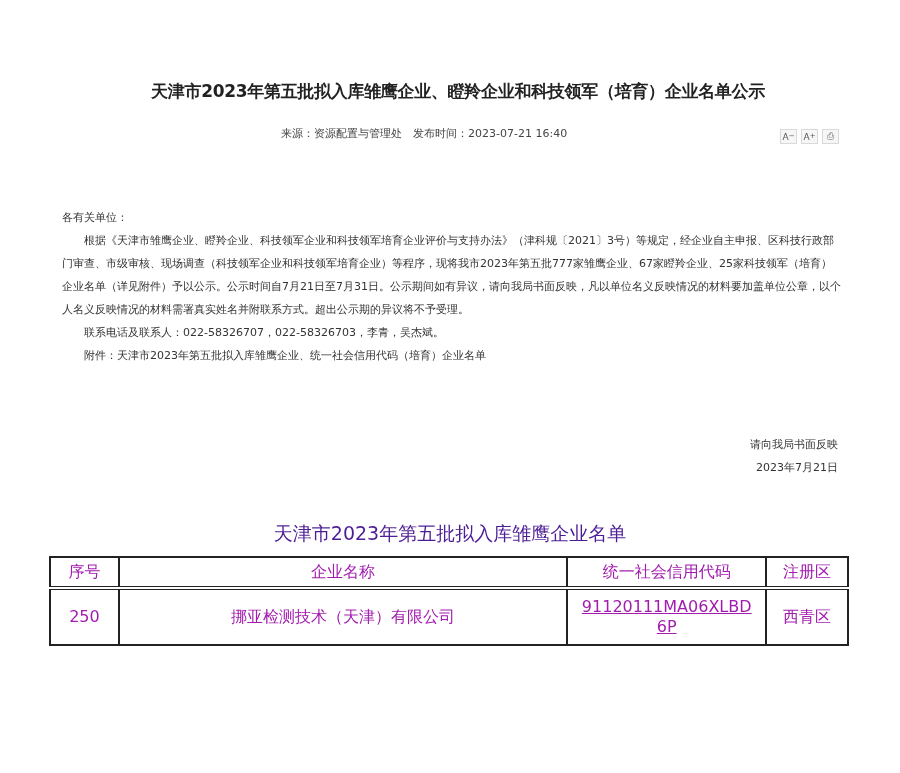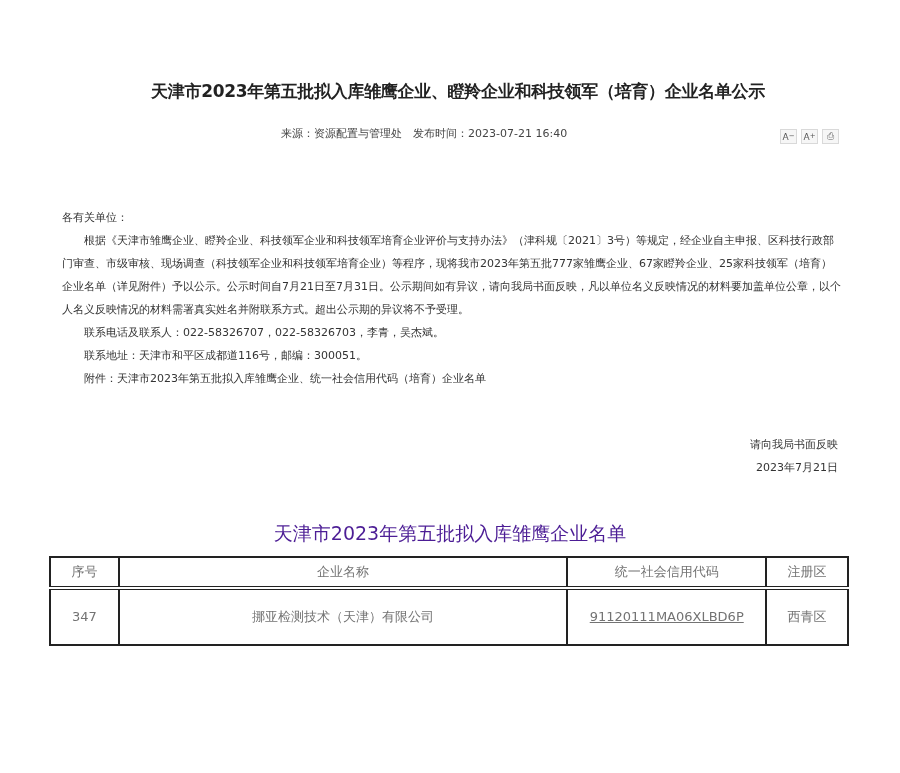--- a/index.html
+++ b/index.html
@@ -18,21 +18,21 @@
     .body-text { position: absolute; left: 62px; top: 206px; width: 780px; font-size: 11px;
                  color: #333; line-height: 23px; }
     .body-text p { margin: 0; }
     .indent { text-indent: 22px; }
     .sign { position: absolute; right: 62px; text-align: right; font-size: 11px; color: #333; }
     .sign.org { top: 437px; }
     .sign.date { top: 460px; }
     .list-title { position: absolute; top: 521px; left: 0; width: 900px; text-align: center;
                   font-size: 19px; color: #4c1d95; }
     table.enterprise { position: absolute; top: 556px; left: 49px; width: 800px;
-                       border-collapse: collapse; font-size: 13px; color: #737373; }
+                       border-collapse: collapse; font-size: 16px; color: #a21caf; }
     table.enterprise th, table.enterprise td { border: 2px solid #222; text-align: center;
                        font-weight: normal; padding: 0 4px; }
     table.enterprise thead th { height: 28px; border-bottom: 4px double #222; }
     table.enterprise tbody td { height: 54px; line-height: 20px; }
   </style>
 </head>
 <body>
 
 <div class="title">天津市2023年第五批拟入库雏鹰企业、瞪羚企业和科技领军（培育）企业名单公示</div>
 
@@ -52,21 +52,20 @@
   </div>
   <div class="tool">
     <span>⎙</span>
   </div>
 </div>
 
 <div class="body-text">
   <p>各有关单位：</p>
   <p class="indent">根据《天津市雏鹰企业、瞪羚企业、科技领军企业和科技领军培育企业评价与支持办法》（津科规〔2021〕3号）等规定，经企业自主申报、区科技行政部门审查、市级审核、现场调查（科技领军企业和科技领军培育企业）等程序，现将我市2023年第五批777家雏鹰企业、67家瞪羚企业、25家科技领军（培育）企业名单（详见附件）予以公示。公示时间自7月21日至7月31日。公示期间如有异议，请向我局书面反映，凡以单位名义反映情况的材料要加盖单位公章，以个人名义反映情况的材料需署真实姓名并附联系方式。超出公示期的异议将不予受理。</p>
   <p class="indent">联系电话及联系人：022-58326707，022-58326703，李青，吴杰斌。</p>
-  <p class="indent">联系地址：天津市和平区成都道116号，邮编：300051。</p>
   <p class="indent">附件：天津市2023年第五批拟入库雏鹰企业、统一社会信用代码（培育）企业名单</p>
 </div>
 
 <div class="sign org">请向我局书面反映</div>
 <div class="sign date">2023年7月21日</div>
 
 <div class="list-title">天津市2023年第五批拟入库雏鹰企业名单</div>
 
 <table class="enterprise">
   <colgroup>
@@ -78,19 +77,19 @@
   <thead>
     <tr>
       <th>序号</th>
       <th>企业名称</th>
       <th>统一社会信用代码</th>
       <th>注册区</th>
     </tr>
   </thead>
   <tbody>
     <tr>
-      <td>347</td>
+      <td>250</td>
       <td>挪亚检测技术（天津）有限公司</td>
       <td><span style="display:inline-block;width:170px;word-break:break-all;text-decoration:underline;">91120111MA06XLBD6P</span></td>
       <td>西青区</td>
     </tr>
   </tbody>
 </table>
 
 </body></html>

